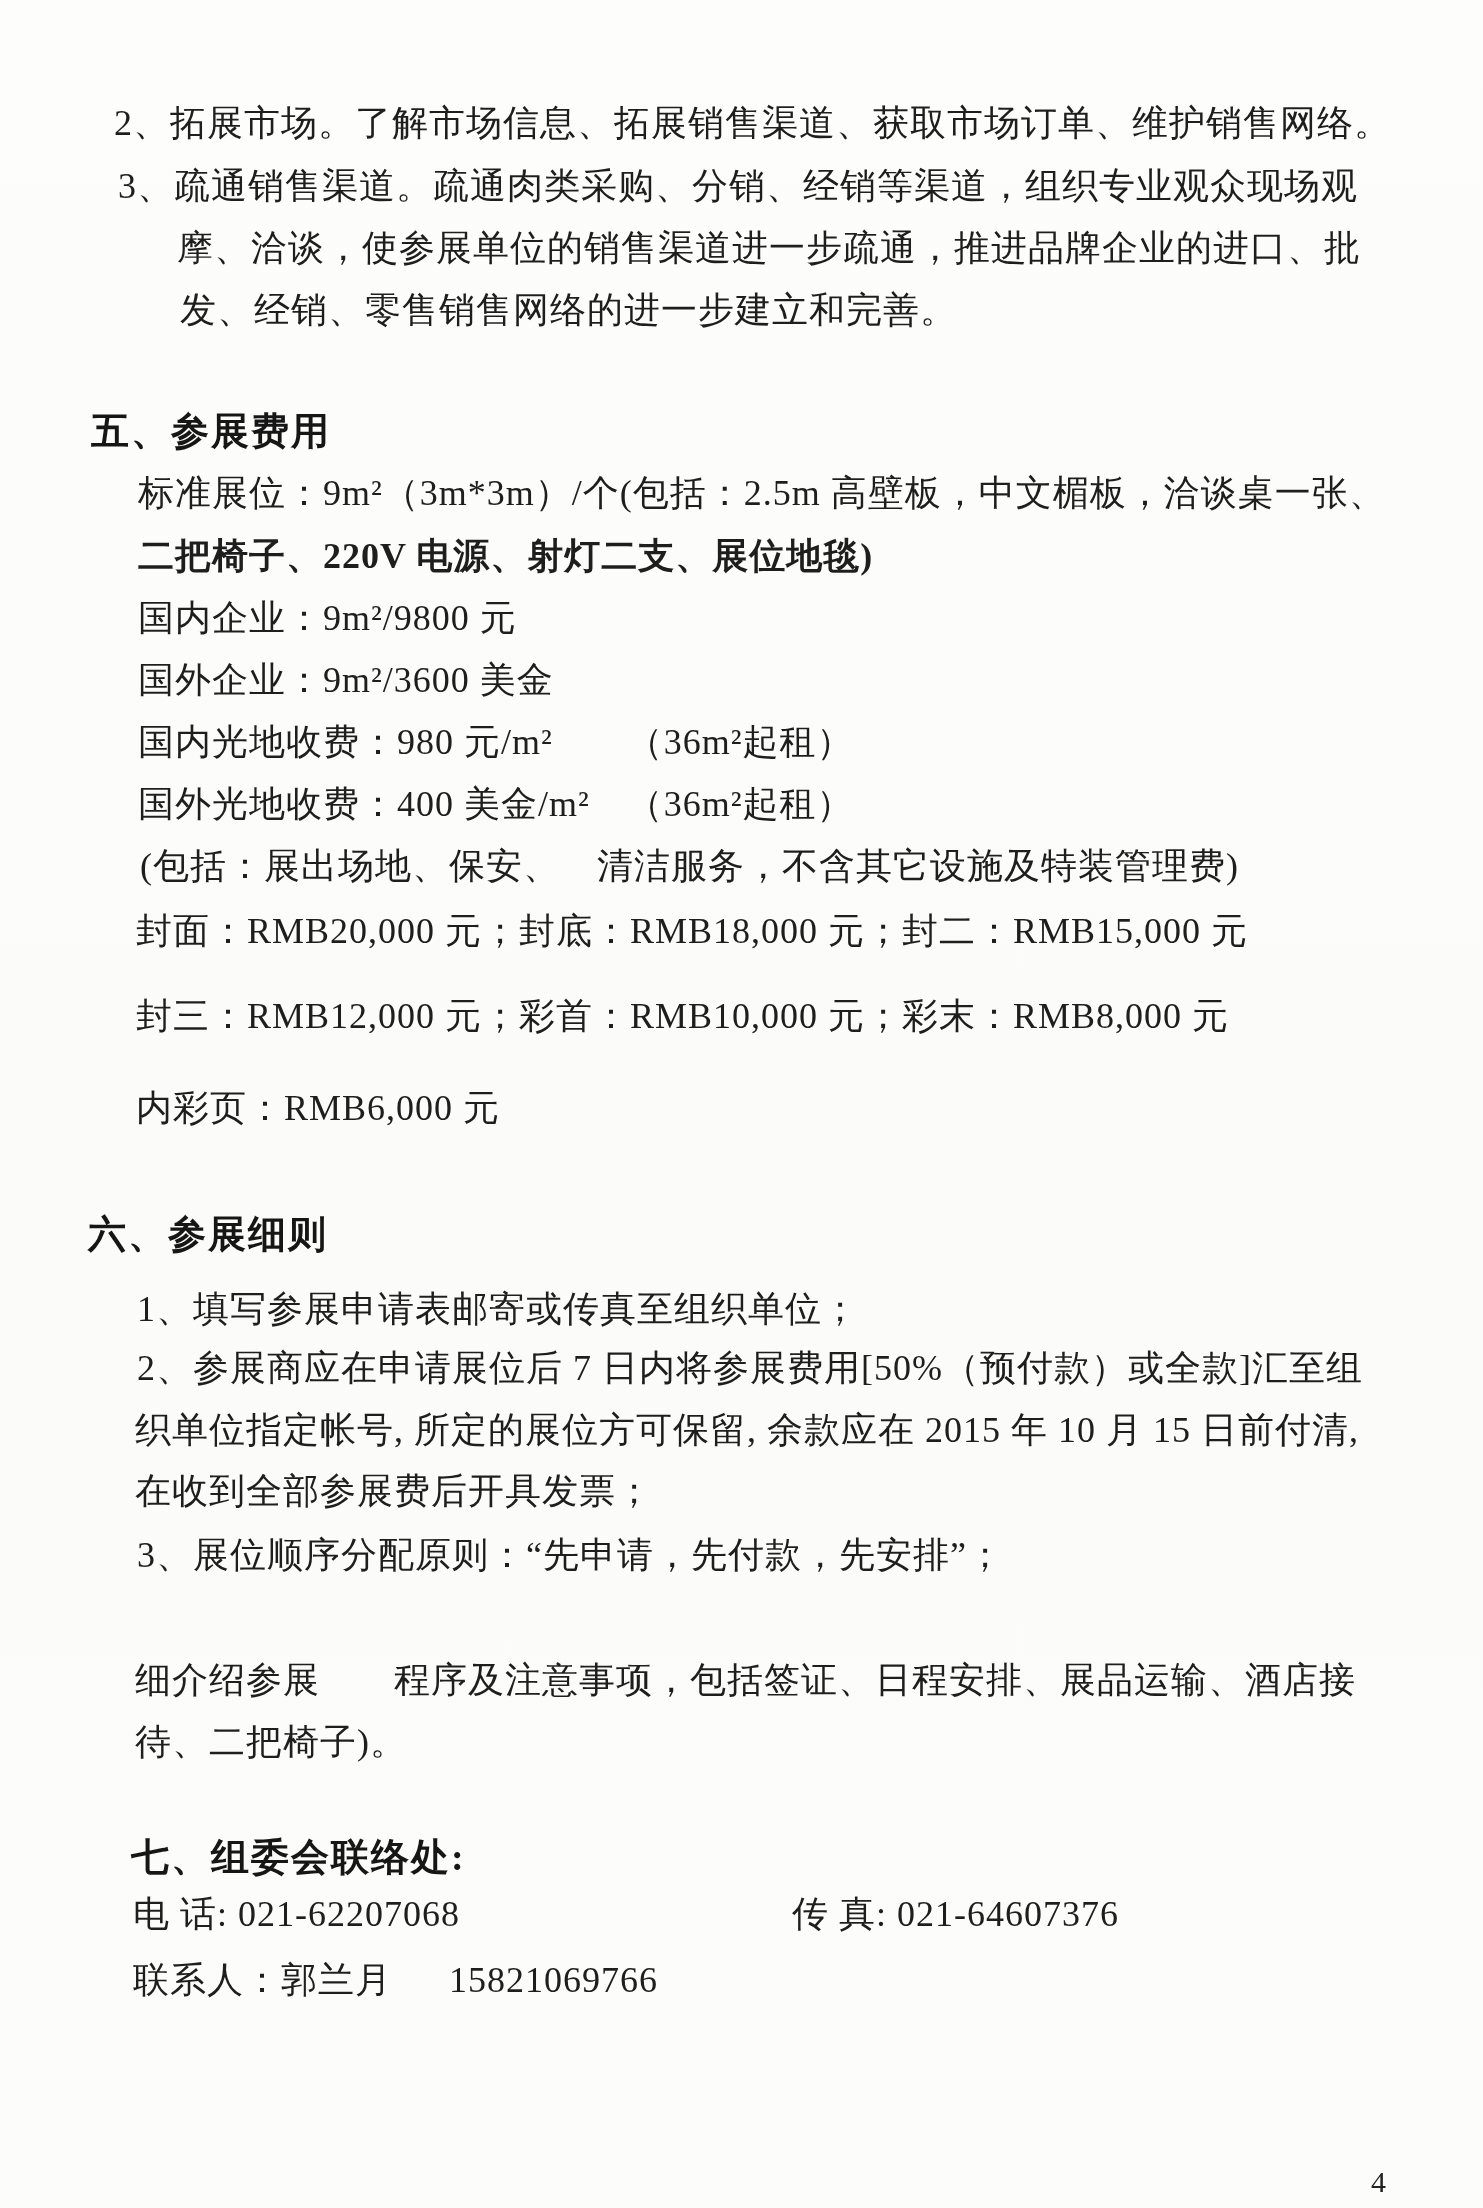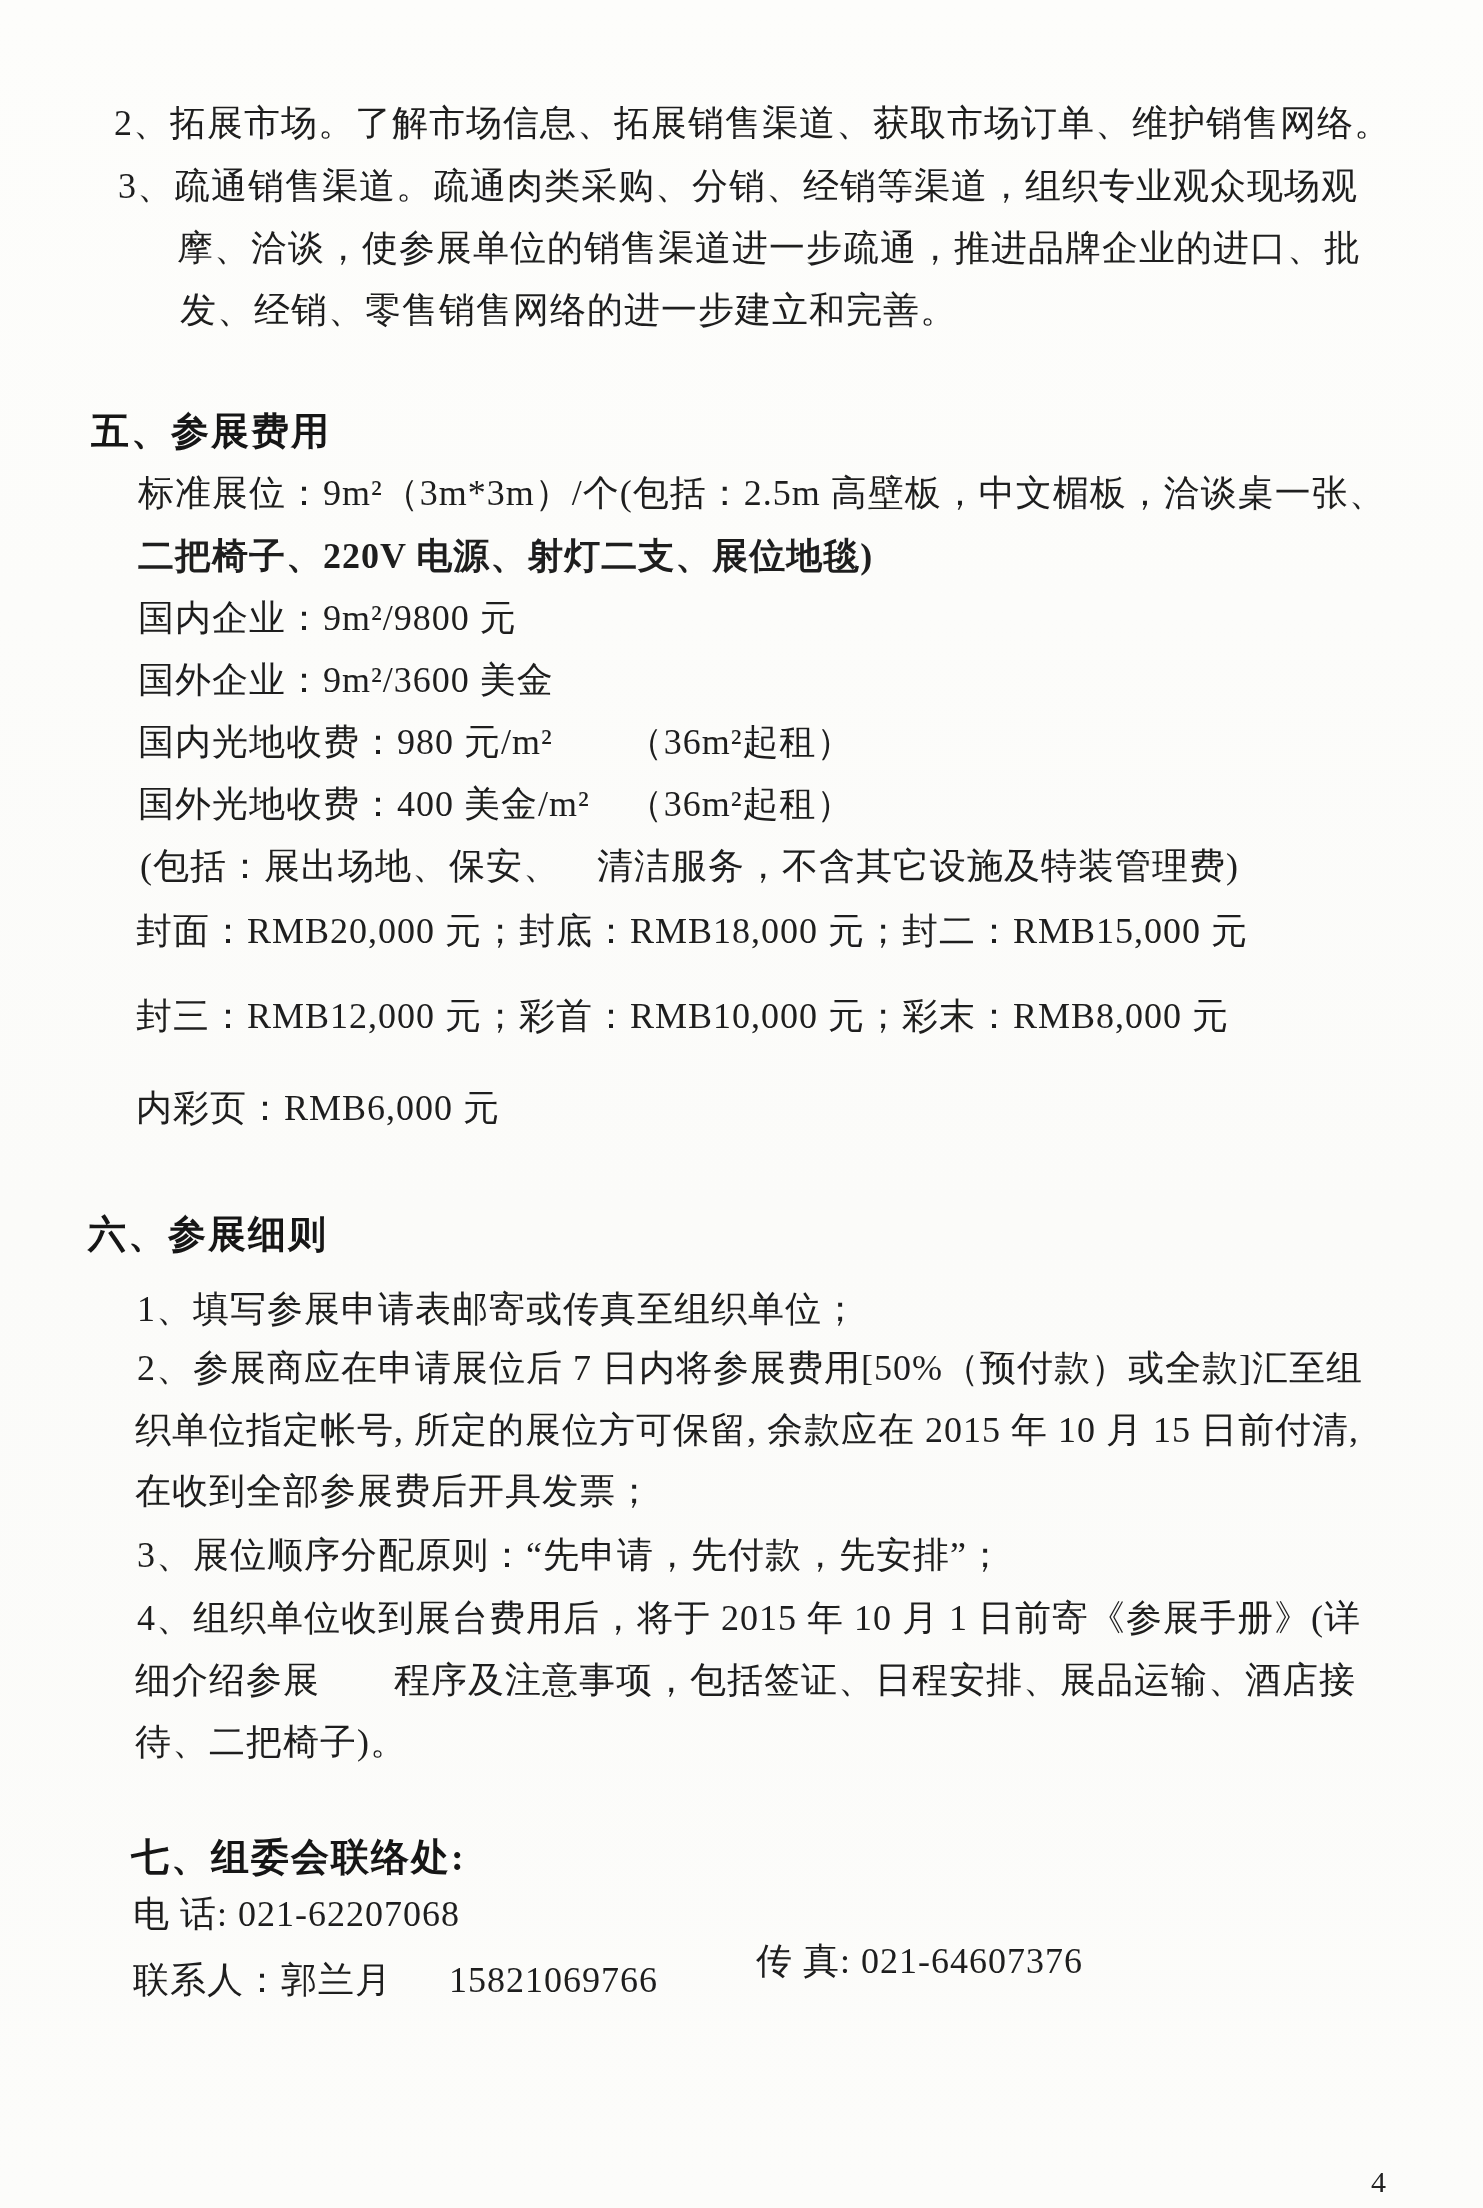--- a/index.html
+++ b/index.html
@@ -61,24 +61,23 @@
   <div class="line" style="left:136px; top:910px;">封面：RMB20,000 元；封底：RMB18,000 元；封二：RMB15,000 元</div>
   <div class="line" style="left:136px; top:995px;">封三：RMB12,000 元；彩首：RMB10,000 元；彩末：RMB8,000 元</div>
   <div class="line" style="left:136px; top:1087px;">内彩页：RMB6,000 元</div>
 
   <div class="line heading" style="left:88px; top:1212px;">六、参展细则</div>
   <div class="line" style="left:137px; top:1288px;">1、填写参展申请表邮寄或传真至组织单位；</div>
   <div class="line" style="left:137px; top:1347px;">2、参展商应在申请展位后 7 日内将参展费用[50%（预付款）或全款]汇至组</div>
   <div class="line" style="left:135px; top:1409px;">织单位指定帐号, 所定的展位方可保留, 余款应在 2015 年 10 月 15 日前付清,</div>
   <div class="line" style="left:135px; top:1470px;">在收到全部参展费后开具发票；</div>
   <div class="line" style="left:137px; top:1534px;">3、展位顺序分配原则：“先申请，先付款，先安排”；</div>
-  <div class="line" style="left:137px; top:1597px;">4、组织单位收到展台费用后，将于 2015 年 10 月 1 日前寄《参展手册》(详</div>
   <div class="line" style="left:135px; top:1659px;">细介绍参展　　程序及注意事项，包括签证、日程安排、展品运输、酒店接</div>
   <div class="line" style="left:135px; top:1721px;">待、二把椅子)。</div>
 
   <div class="line heading" style="left:131px; top:1835px;">七、组委会联络处:</div>
   <div class="line" style="left:133px; top:1893px;">电 话: 021-62207068</div>
-  <div class="line" style="left:756px; top:1893px;margin-top:47px;">传 真: 021-64607376</div>
+  <div class="line" style="left:792px; top:1893px;">传 真: 021-64607376</div>
   <div class="line" style="left:133px; top:1959px;">联系人：郭兰月　  15821069766</div>
 
   <div class="pageno" style="left:1371px; top:2165px;">4</div>
 
 </div>
 
 </body></html>

